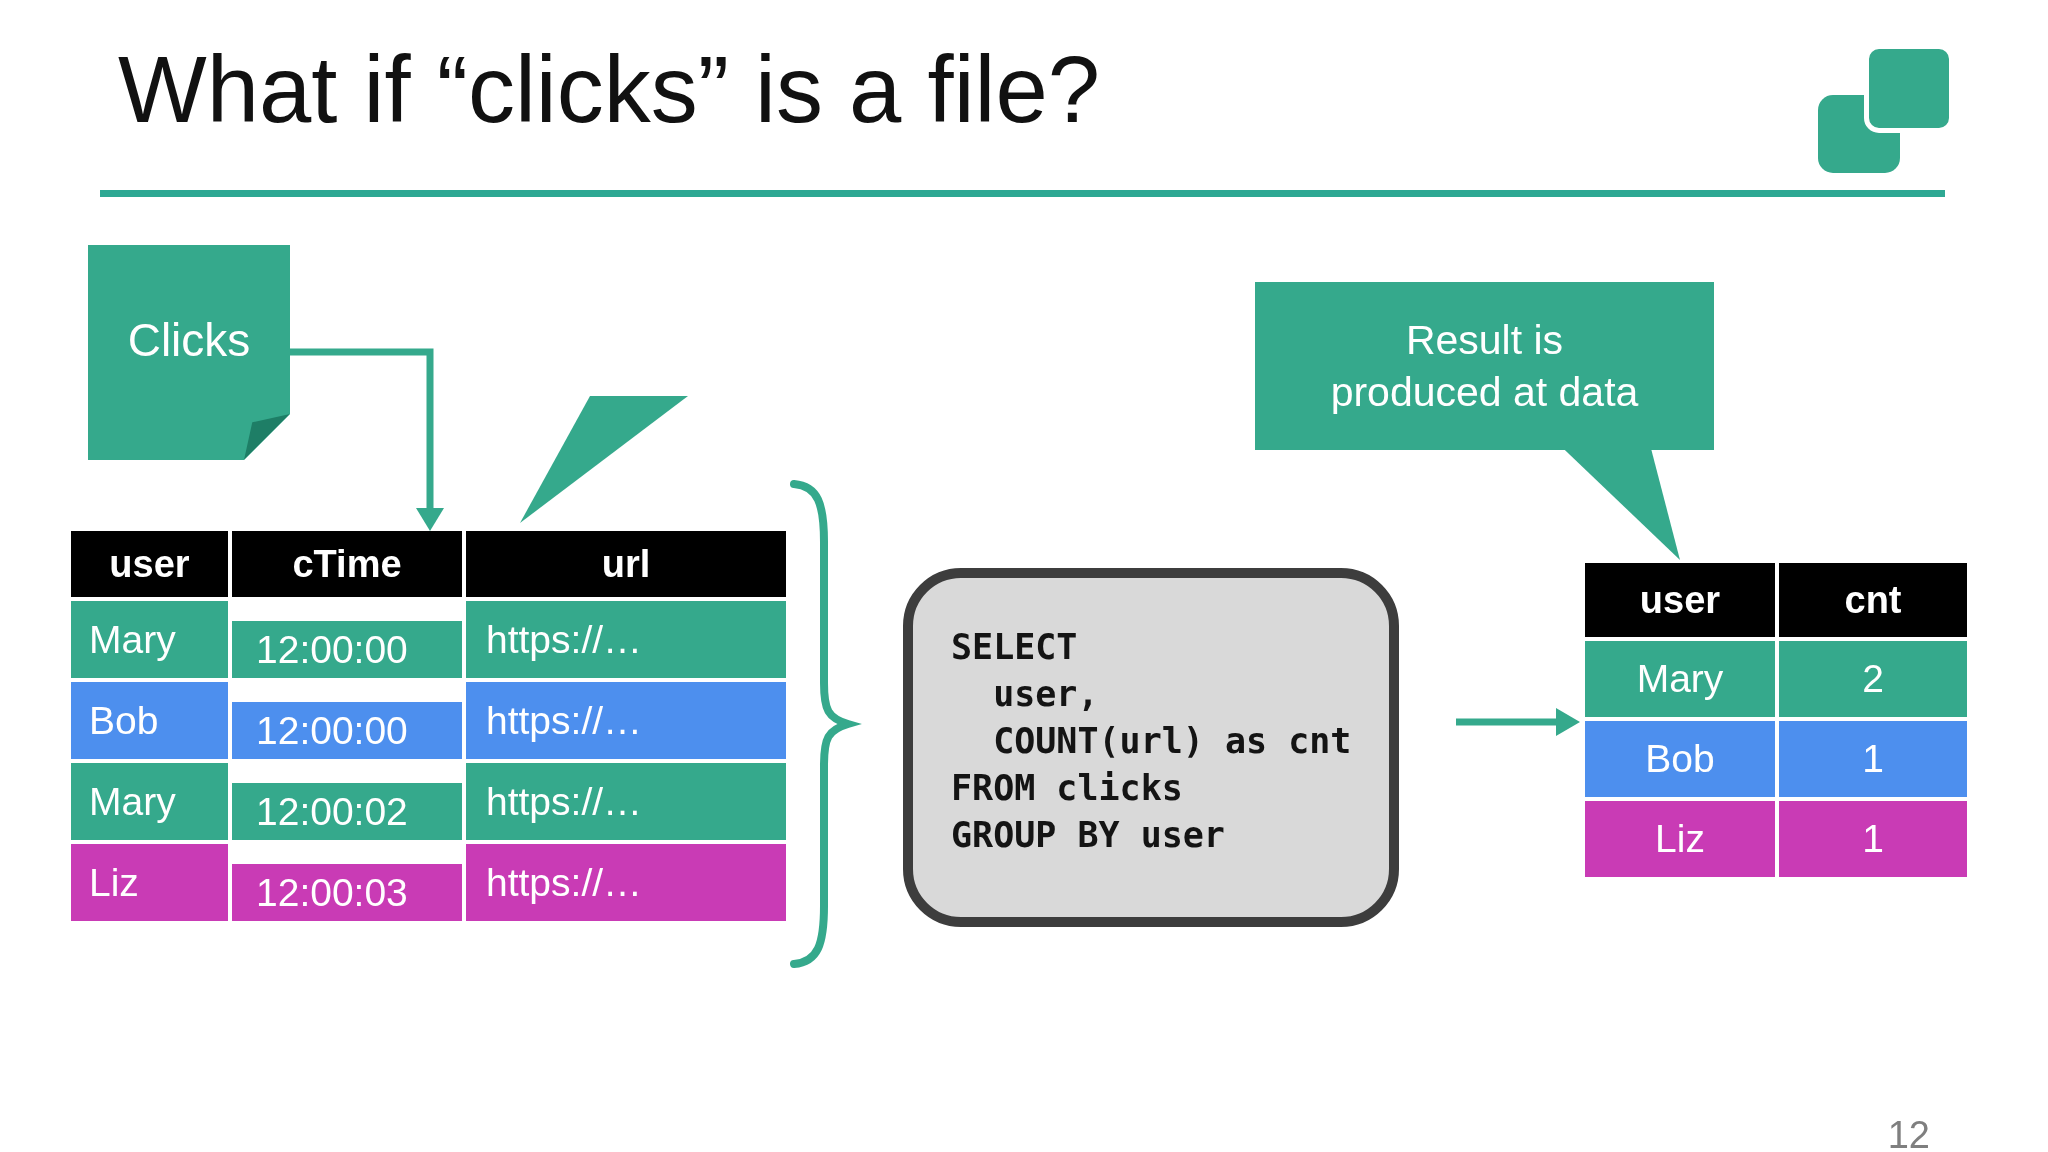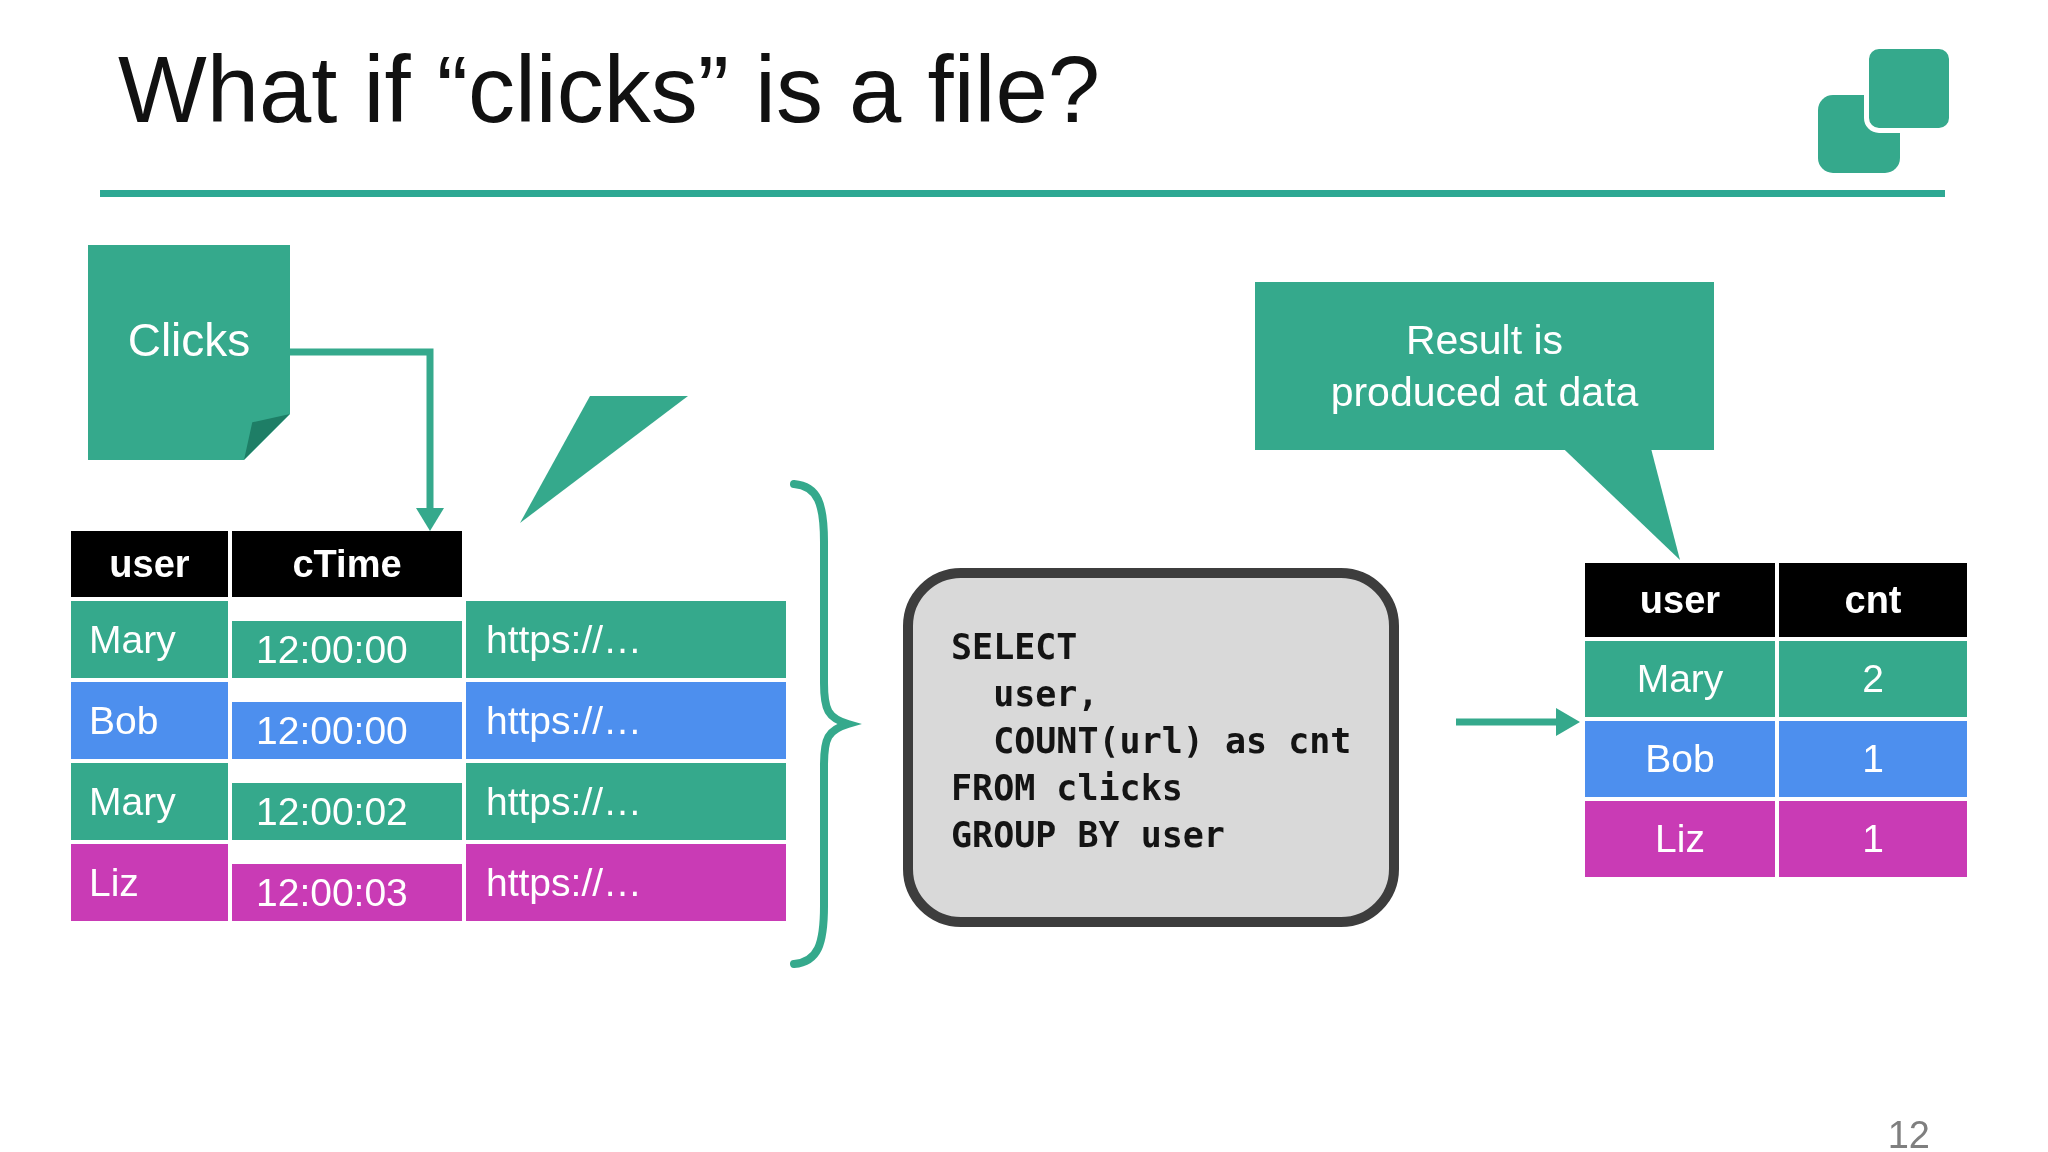--- a/index.html
+++ b/index.html
@@ -106,20 +106,21 @@
 
   <div class="callout callout-result">
     <div>Result is</div>
     <div>produced at data</div>
   </div>
 
   <div class="data-table clicks-table">
     <div class="trow trow-header">
       <div class="cell hdr-cell">user</div>
       <div class="cell hdr-cell">cTime</div>
+      <div class="cell hdr-cell">url</div>
     </div>
     <div class="trow trow-data" style="--row-color: #35A98C;">
       <div class="cell pad-a">Mary</div>
       <div class="cell pad-b">12:00:00</div>
       <div class="cell pad-c">https://…</div>
     </div>
     <div class="trow trow-data" style="--row-color: #4D8FEE;">
       <div class="cell pad-a">Bob</div>
       <div class="cell pad-b">12:00:00</div>
       <div class="cell pad-c">https://…</div>

